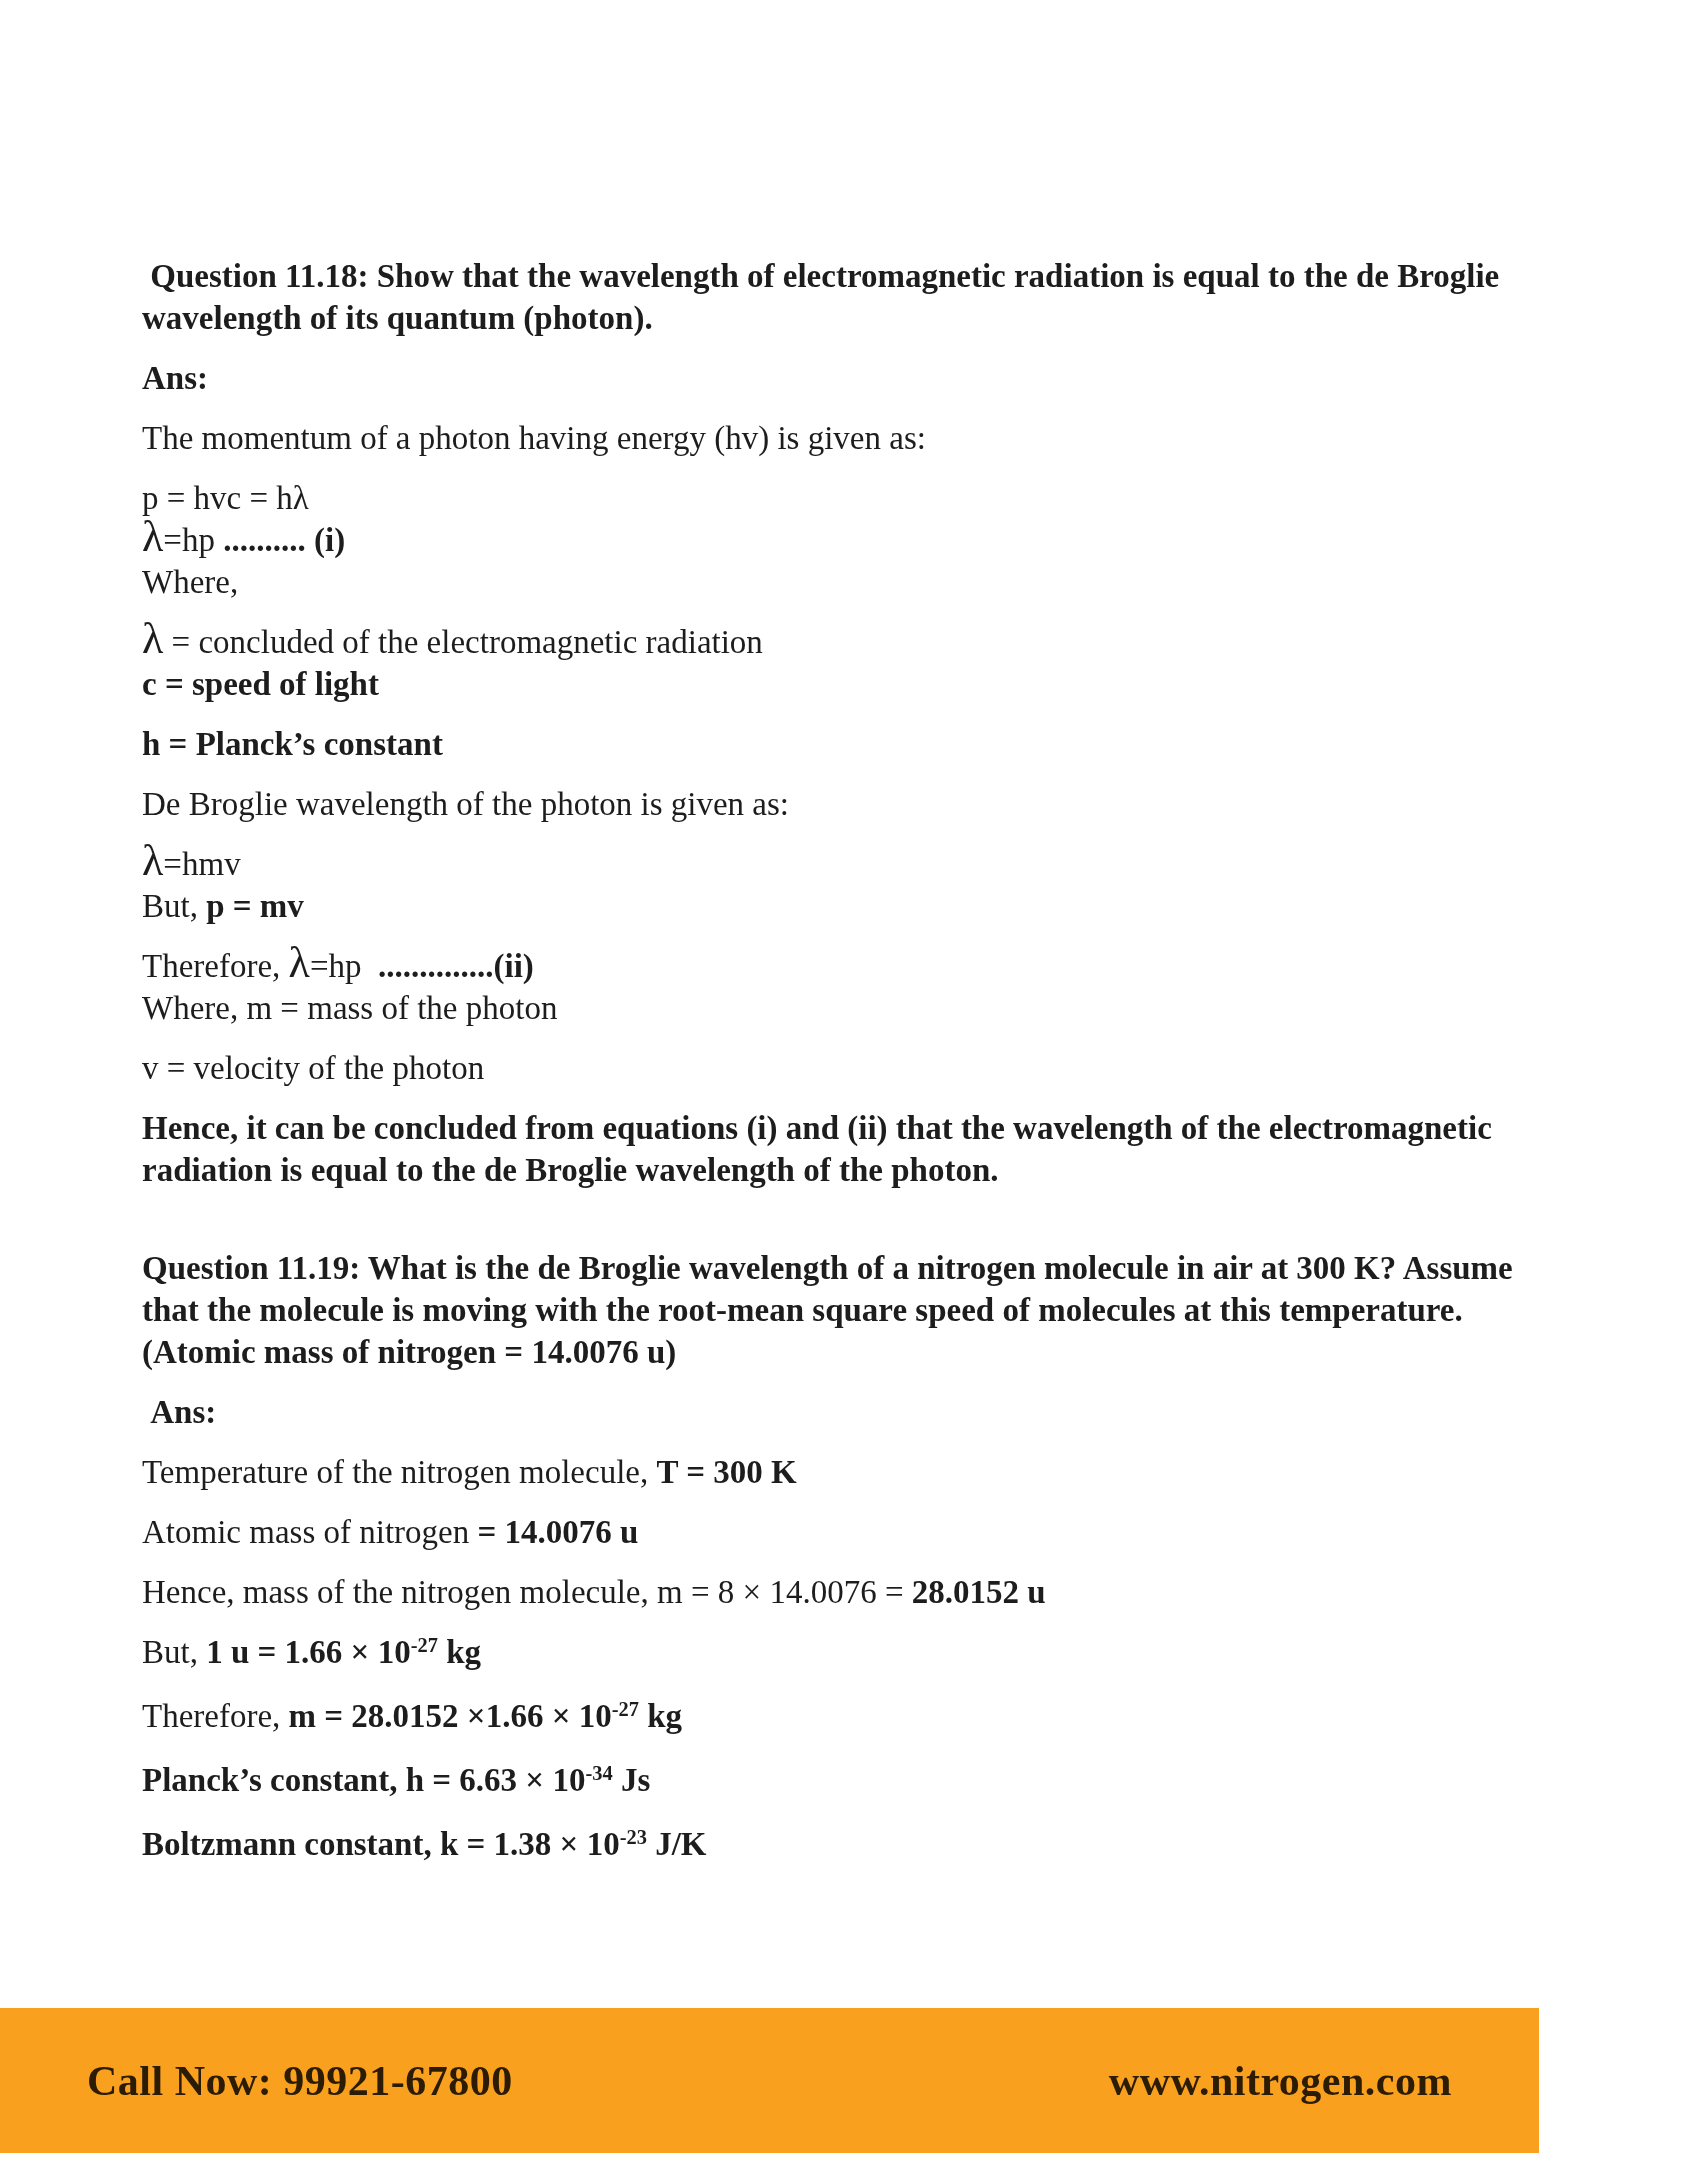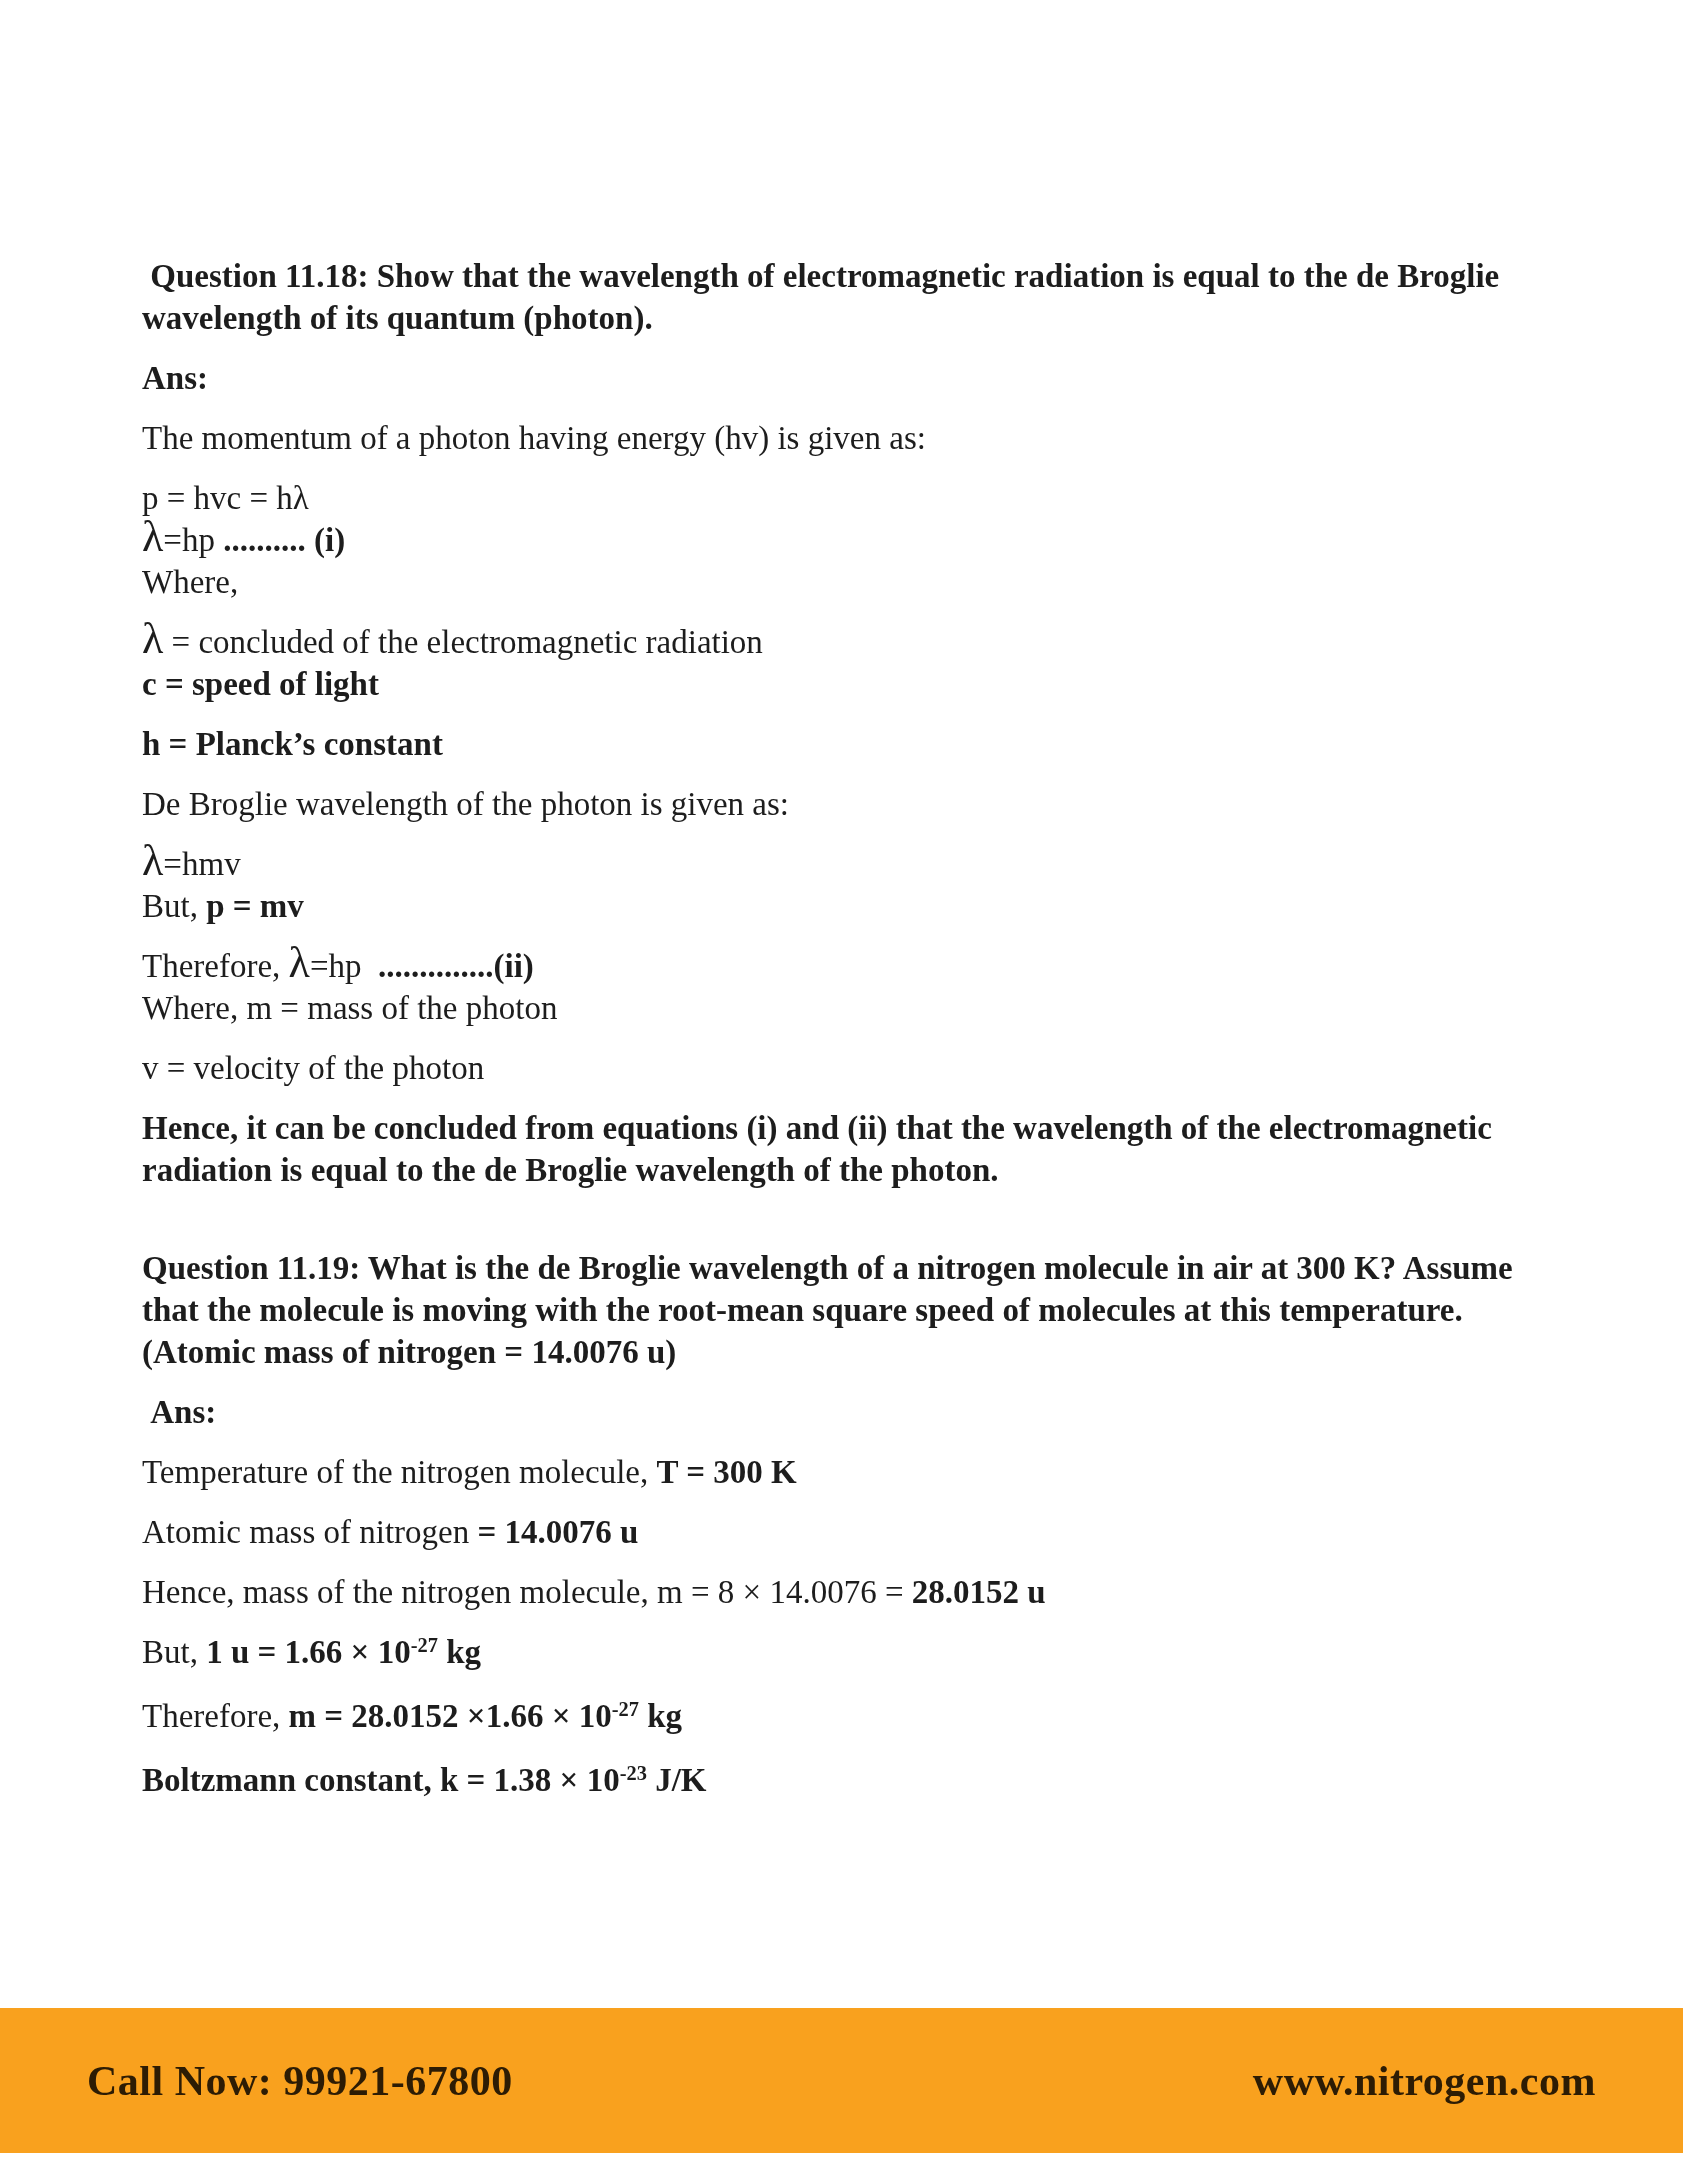--- a/index.html
+++ b/index.html
@@ -23,21 +23,21 @@
     line-height: 42px;
     white-space: pre-wrap;
   }
   .run.bold { font-weight: bold; }
   .run.lam  { font-size: 44px; line-height: 0; }
   .run.eq   { font-size: 33px; }
   .run.sup  { font-size: 0.62em; position: relative; top: -0.55em; }
   .footer {
     position: absolute;
     left: 0; top: 2008px;
-    width: 1683px; height: 145px;
+    width: 1539px; height: 145px;
     background: #F9A11E;
     display: flex;
     align-items: center;
     justify-content: space-between;
     padding: 0 87px;
     box-sizing: border-box;
   }
   .footer-text {
     font-size: 42px;
     font-weight: bold;
@@ -102,20 +102,23 @@
     <div class="para">
       <div class="line"><span class="run">Hence, mass of the nitrogen molecule, m = 8 × 14.0076 = </span><span class="run bold">28.0152 u</span></div>
     </div>
     <div class="para">
       <div class="line"><span class="run">But, </span><span class="run bold">1 u = 1.66 × 10</span><span class="run bold sup">-27</span><span class="run bold"> kg</span></div>
     </div>
     <div class="para">
       <div class="line"><span class="run">Therefore, </span><span class="run bold">m = 28.0152 ×1.66 × 10</span><span class="run bold sup">-27</span><span class="run bold"> kg</span></div>
     </div>
     <div class="para">
+      <div class="line"><span class="run bold">Planck’s constant, h = 6.63 × 10</span><span class="run bold sup">-34</span><span class="run bold"> Js</span></div>
+    </div>
+    <div class="para">
       <div class="line"><span class="run bold">Boltzmann constant, k = 1.38 × 10</span><span class="run bold sup">-23</span><span class="run bold"> J/K</span></div>
     </div>
   </div>
 
 <div class="footer" style="background: rgb(249, 161, 30);">
   <span class="footer-text" style="color: rgb(45, 28, 4);">Call Now: 99921-67800</span>
   <span class="footer-text" style="color: rgb(45, 28, 4);">www.nitrogen.com</span>
 </div>
 
 

